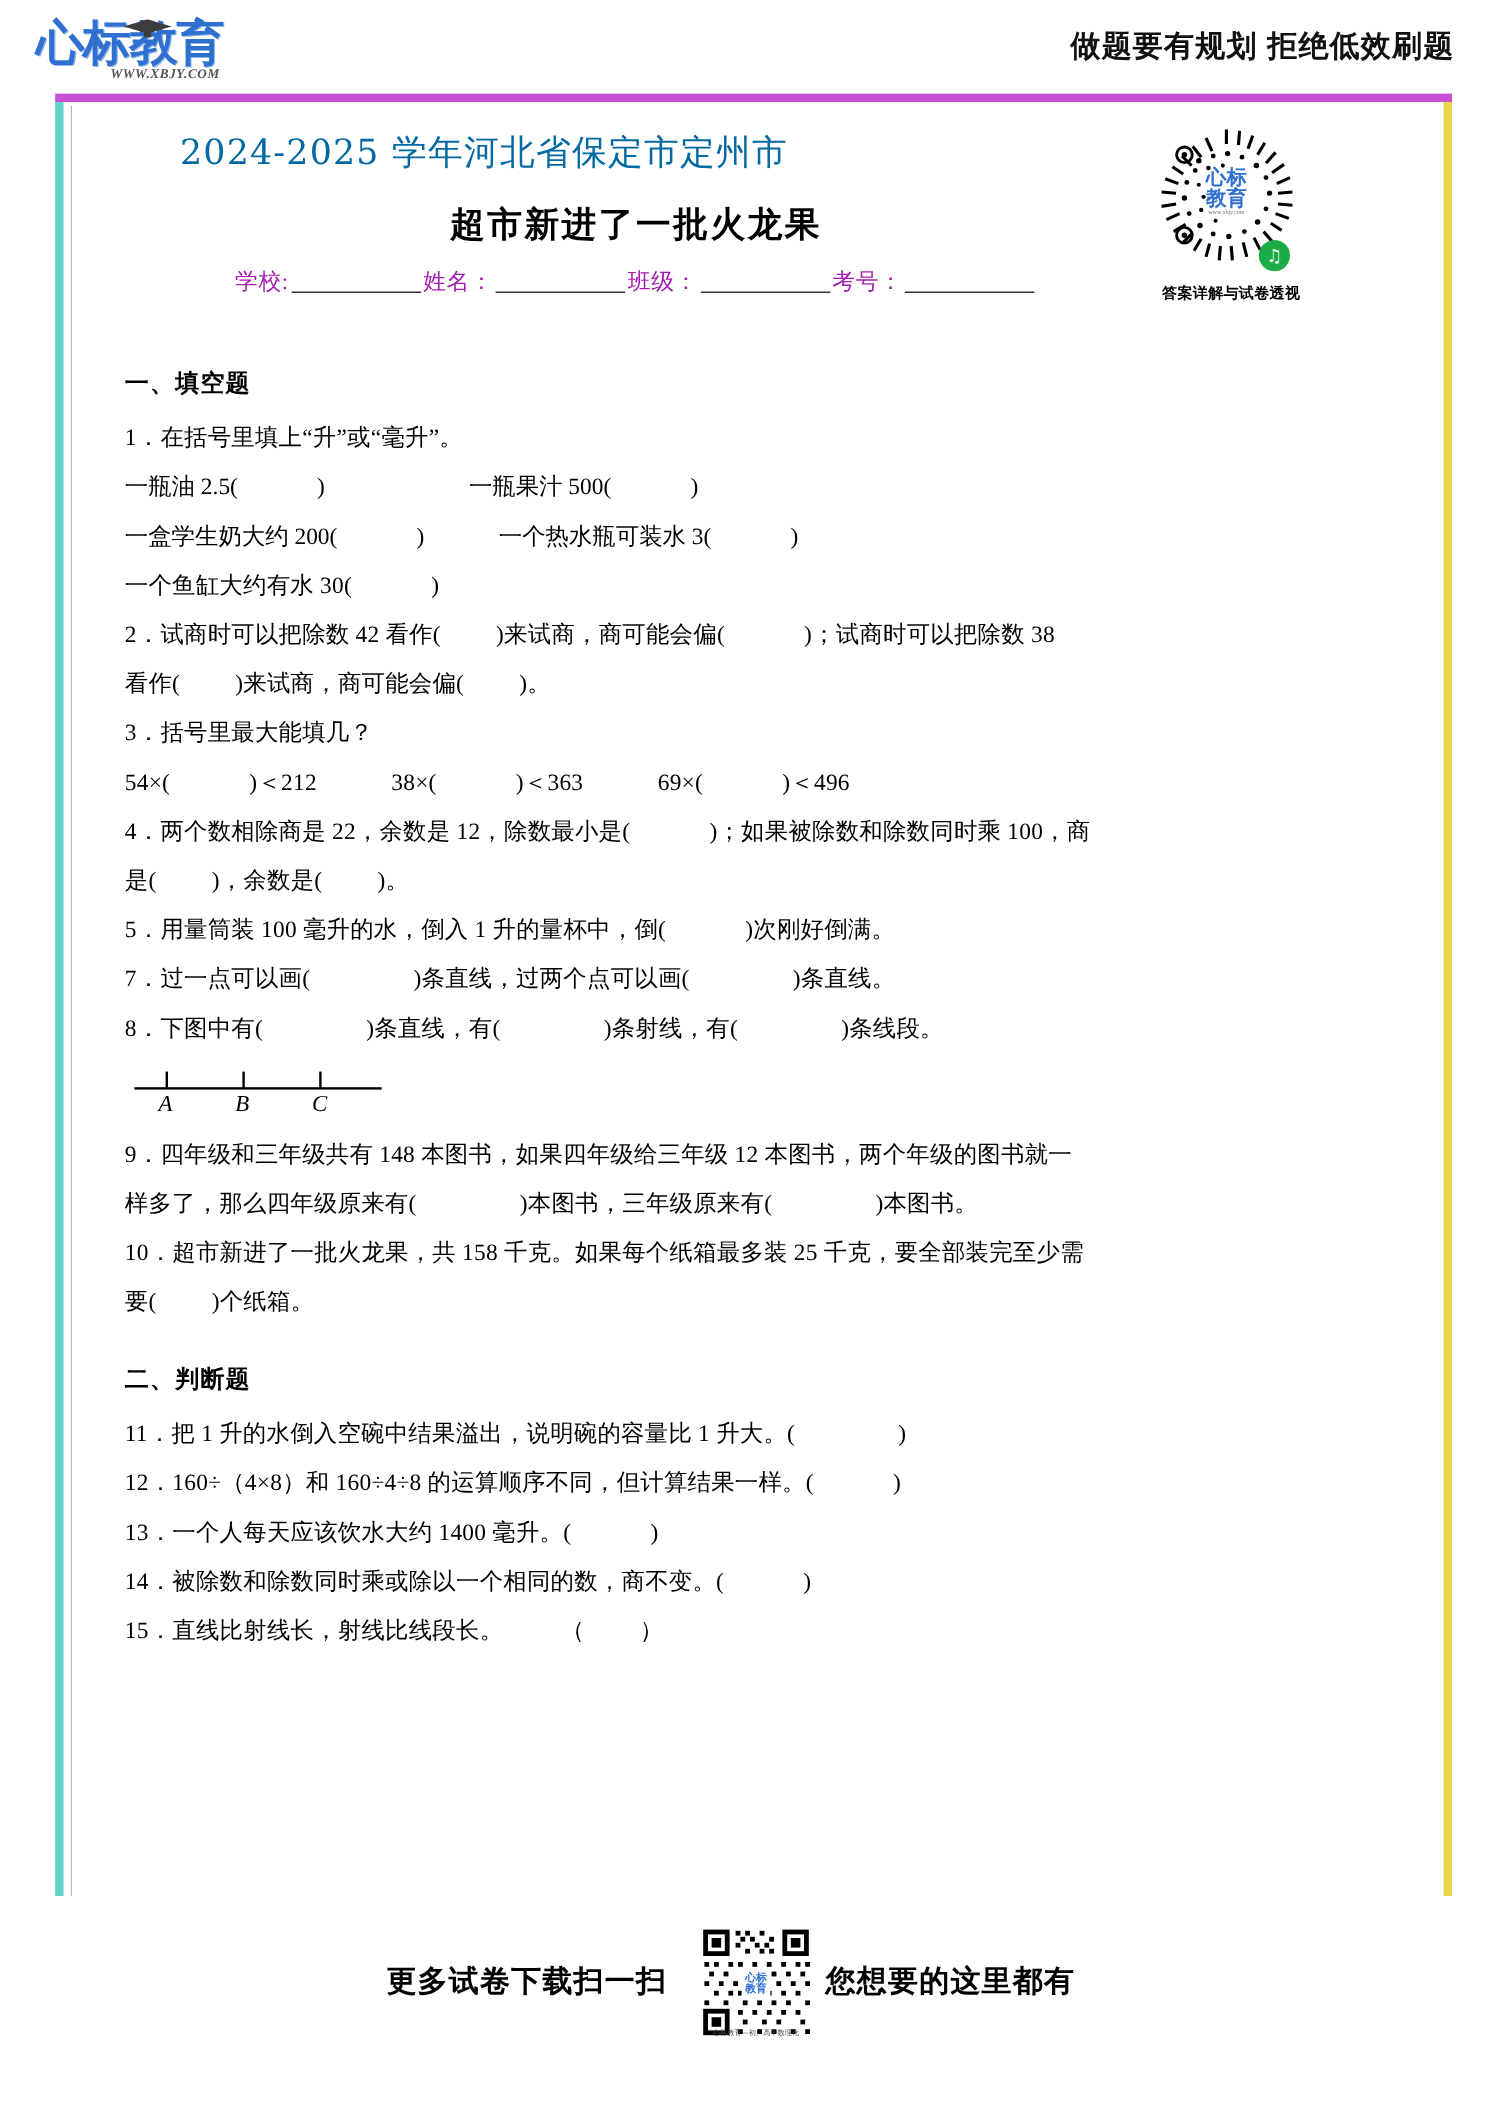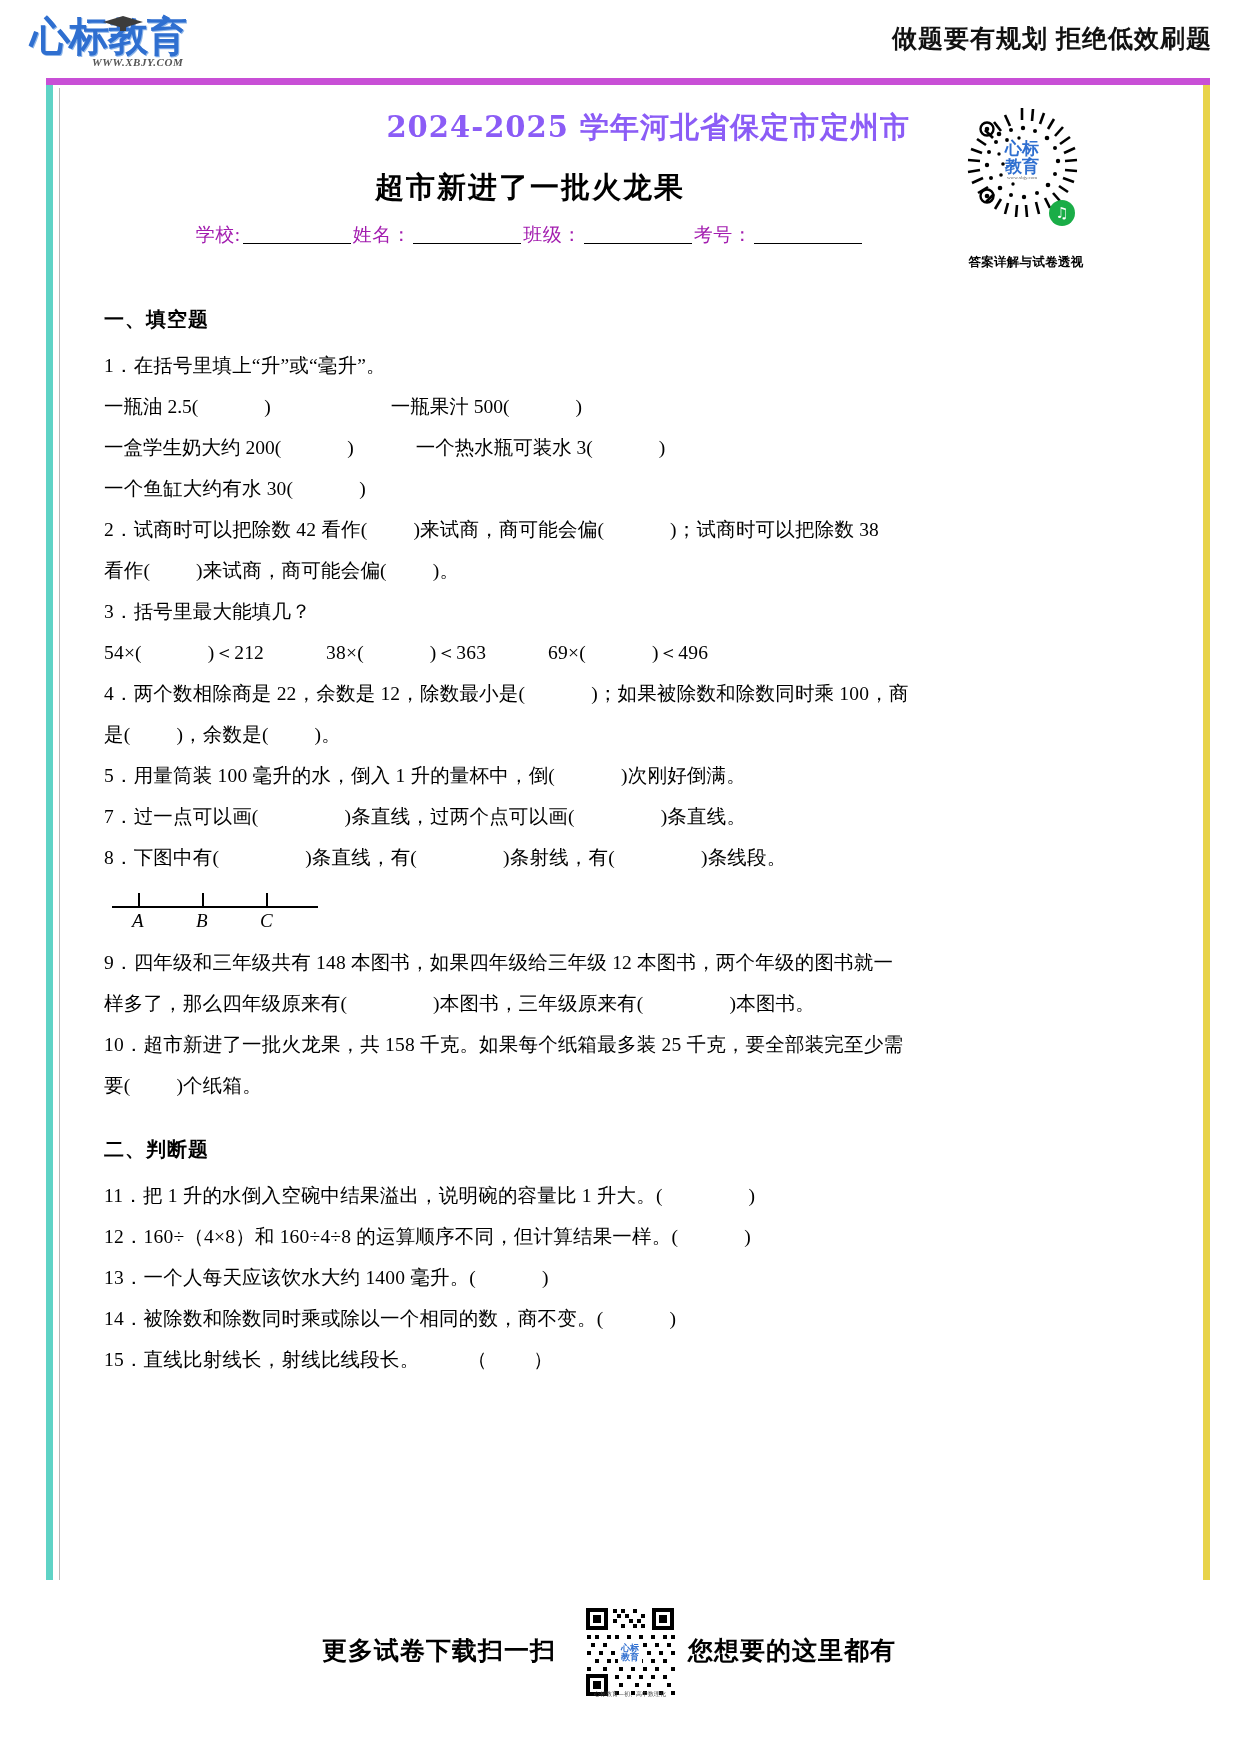--- a/index.html
+++ b/index.html
@@ -99,25 +99,25 @@
     width: 1138px; height: 1492px;
     border-left: 1px solid #b9b9b9;
   }
 
   
   .doc-title {
     position: absolute;
     left: 150px;
     top: 108px;
     width: 760px;
-    text-align: right;
+    text-align: left;
     font-family: "DejaVu Serif", serif;
-    font-weight: bold;
+    font-weight: normal;
     font-size: 29px;
-    color: #8b5cf6;
+    color: #0369a1;
     letter-spacing: 1px;
   }
   .doc-subtitle {
     position: absolute;
     left: 150px;
     top: 168px;
     width: 760px;
     text-align: center;
     font-family: "DejaVu Serif", serif;
     font-weight: bold;
@@ -190,21 +190,21 @@
     background: #1aad47;
     color: #fff;
     font-family: "DejaVu Sans", sans-serif;
     font-size: 15px;
     line-height: 26px;
     text-align: center;
   }
   .qr-caption {
     position: absolute;
     left: 946px;
-    top: 254px;
+    top: 236px;
     width: 160px;
     text-align: center;
     font-family: "DejaVu Sans", sans-serif;
     font-weight: bold;
     font-size: 12.5px;
     color: #000;
     letter-spacing: 0.3px;
   }
 
   

